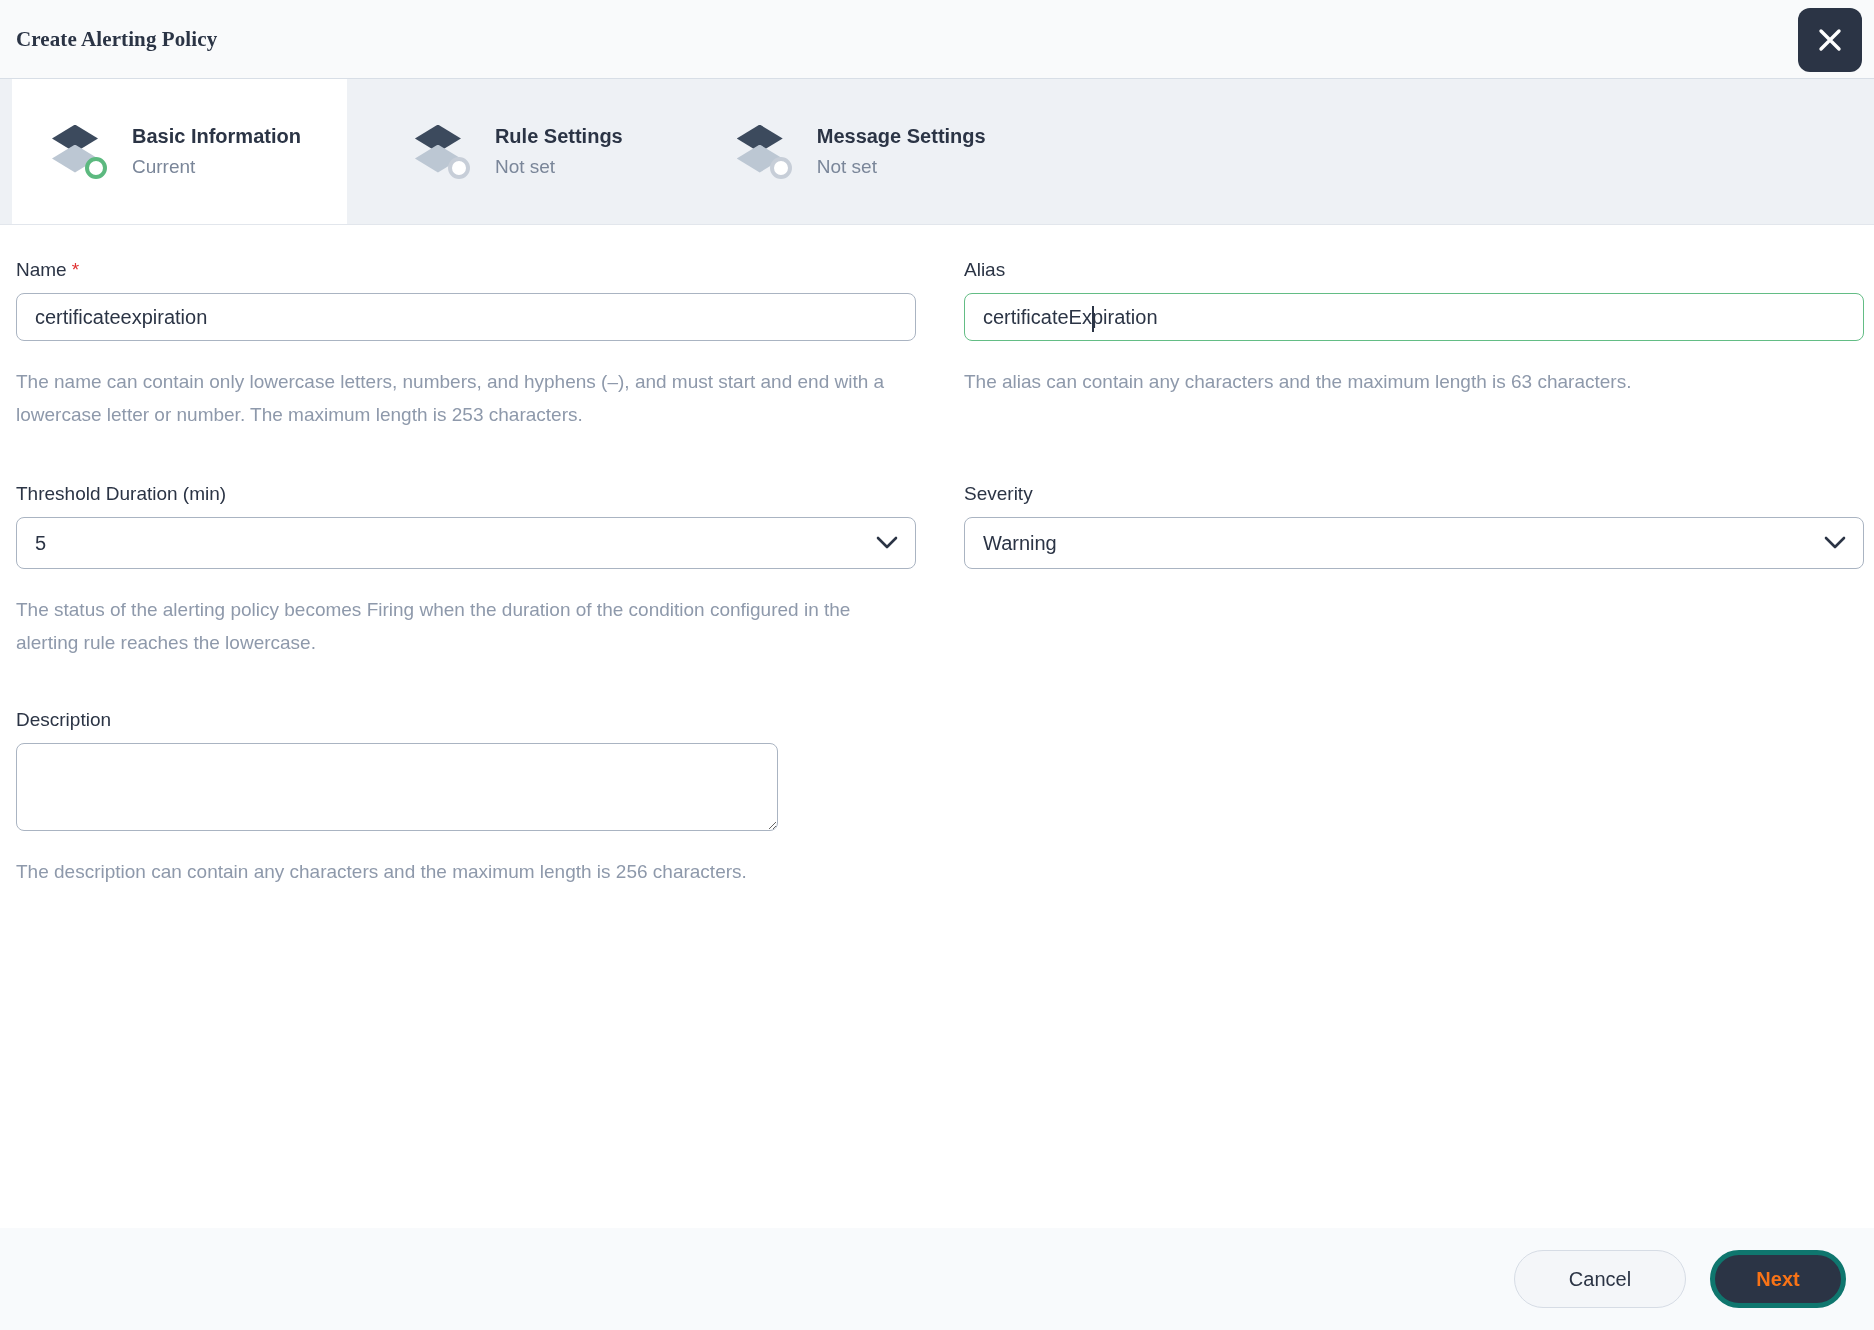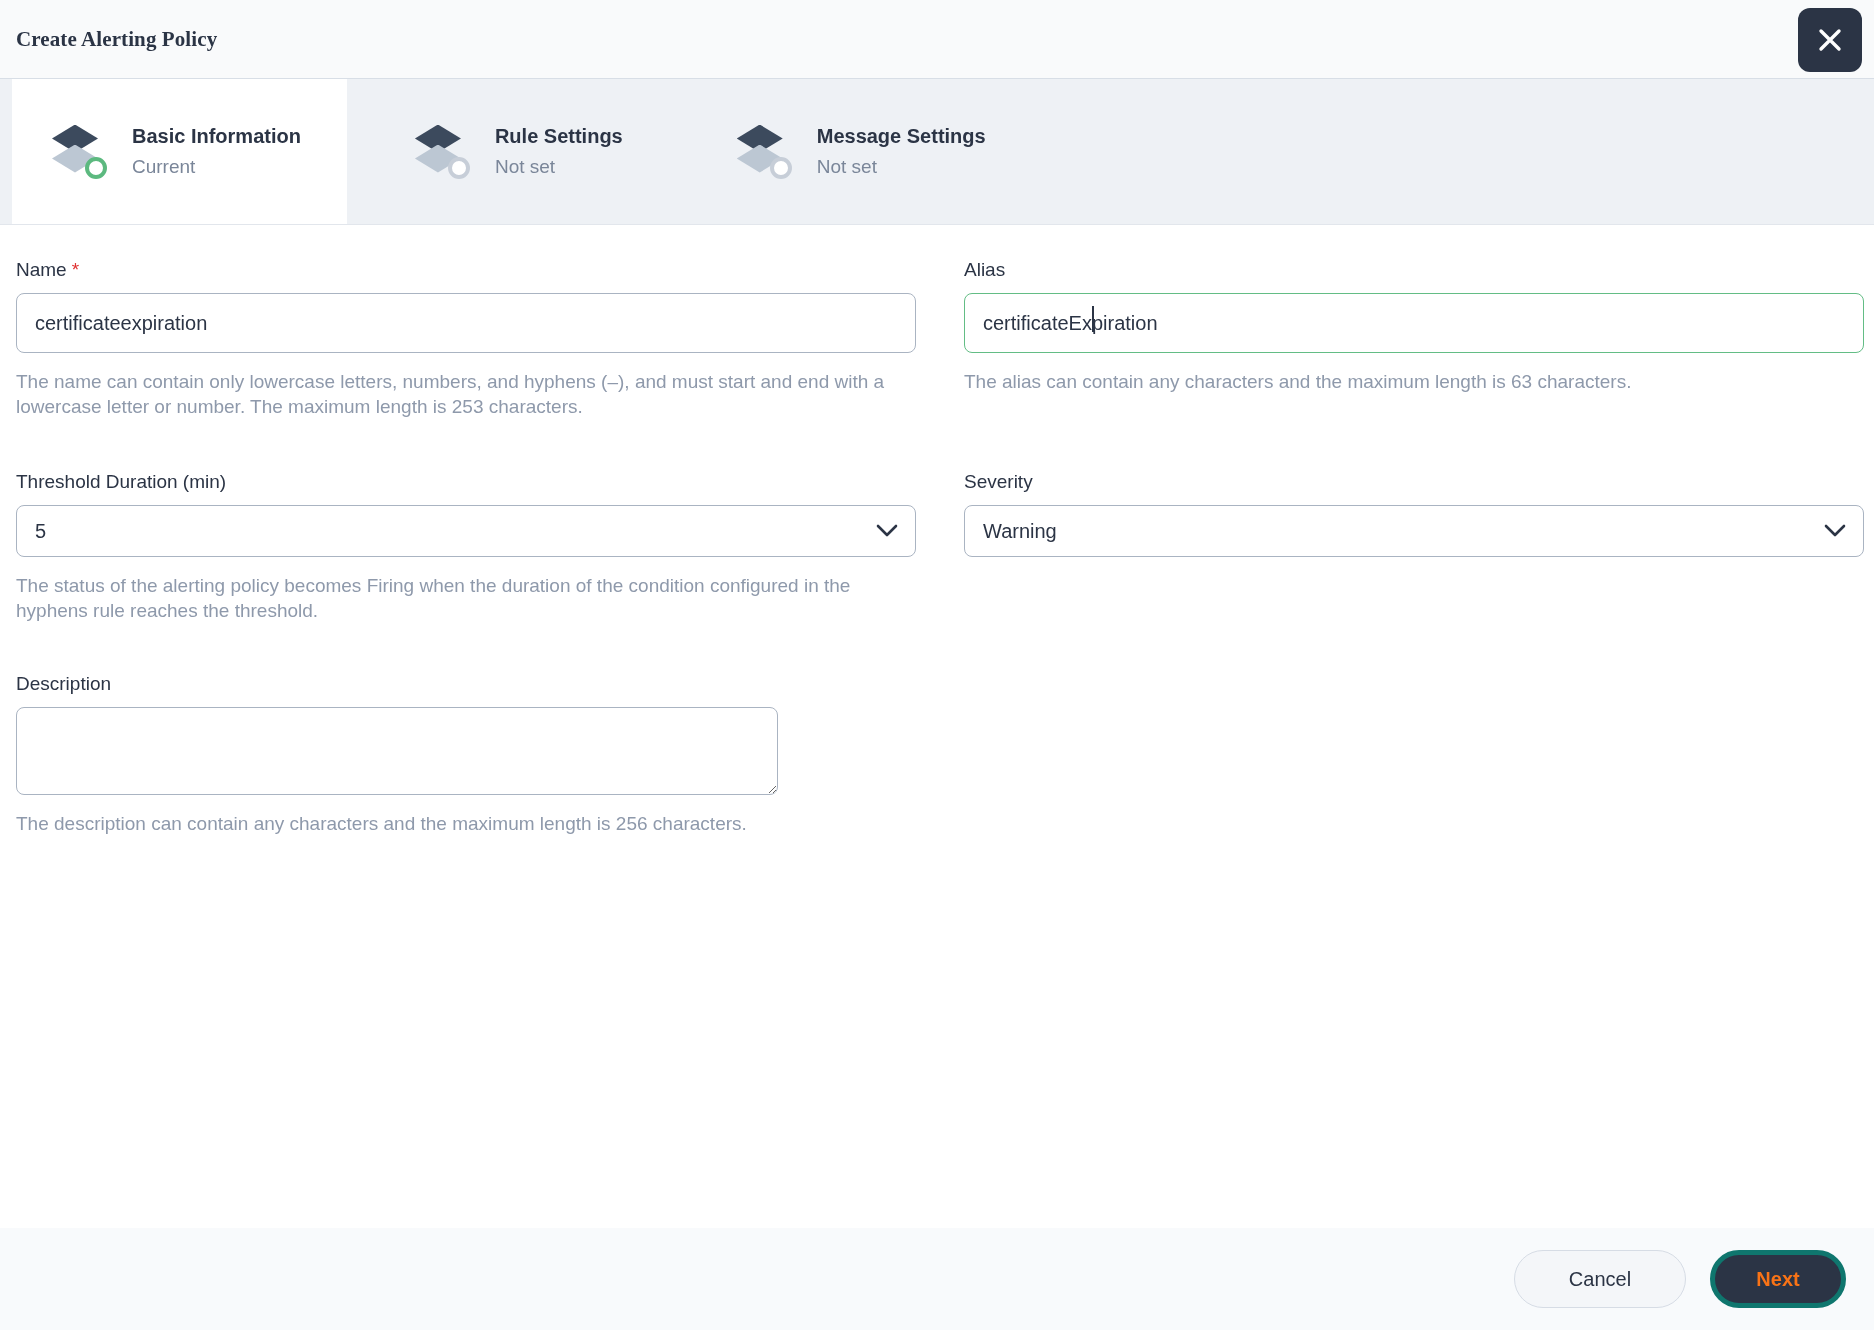--- a/index.html
+++ b/index.html
@@ -140,21 +140,21 @@
     display: block;
   }
   .req {
     color: #e03131;
     font-size: 19px;
     margin-left: 5px;
   }
 
   .text-input {
     width: 100%;
-    height: 60px;
+    height: 48px;
     border: 1px solid #aab4c2;
     border-radius: 8px;
     background: #ffffff;
     font-family: "Liberation Sans", sans-serif;
     font-size: 20px;
     color: #2b3445;
     padding: 0 18px;
     outline: none;
   }
   .text-input.focused {
@@ -166,23 +166,23 @@
     position: absolute;
     width: 2px;
     height: 26px;
     background: #2b3445;
     top: 13px;
     left: 128px;
   }
 
   .hint {
     font-size: 19px;
-    line-height: 25px;
+    line-height: 33px;
     color: #8e99ab;
-    margin-top: 16px;
+    margin-top: 24px;
     max-width: 880px;
   }
 
   .select-wrap { position: relative; width: 100%; }
   .select-box {
     width: 100%;
     height: 52px;
     border: 1px solid #aab4c2;
     border-radius: 8px;
     background: #ffffff;
@@ -339,21 +339,21 @@
         <div class="select-wrap">
           <div class="select-box">
             <span>5</span>
           </div>
           <span class="chevron">
             <svg width="22" height="14" viewBox="0 0 22 14" aria-hidden="true">
               <path d="M2 2 L11 11 L20 2" fill="none" stroke="#2b3445" stroke-width="2.6" stroke-linecap="round" stroke-linejoin="round"></path>
             </svg>
           </span>
         </div>
-        <div class="hint">The status of the alerting policy becomes Firing when the duration of the condition configured in the hyphens rule reaches the threshold.</div>
+        <div class="hint">The status of the alerting policy becomes Firing when the duration of the condition configured in the alerting rule reaches the lowercase.</div>
       </div>
 
       <div class="col">
         <label class="field-label">Severity</label>
         <div class="select-wrap">
           <div class="select-box">
             <span>Warning</span>
           </div>
           <span class="chevron">
             <svg width="22" height="14" viewBox="0 0 22 14" aria-hidden="true">

